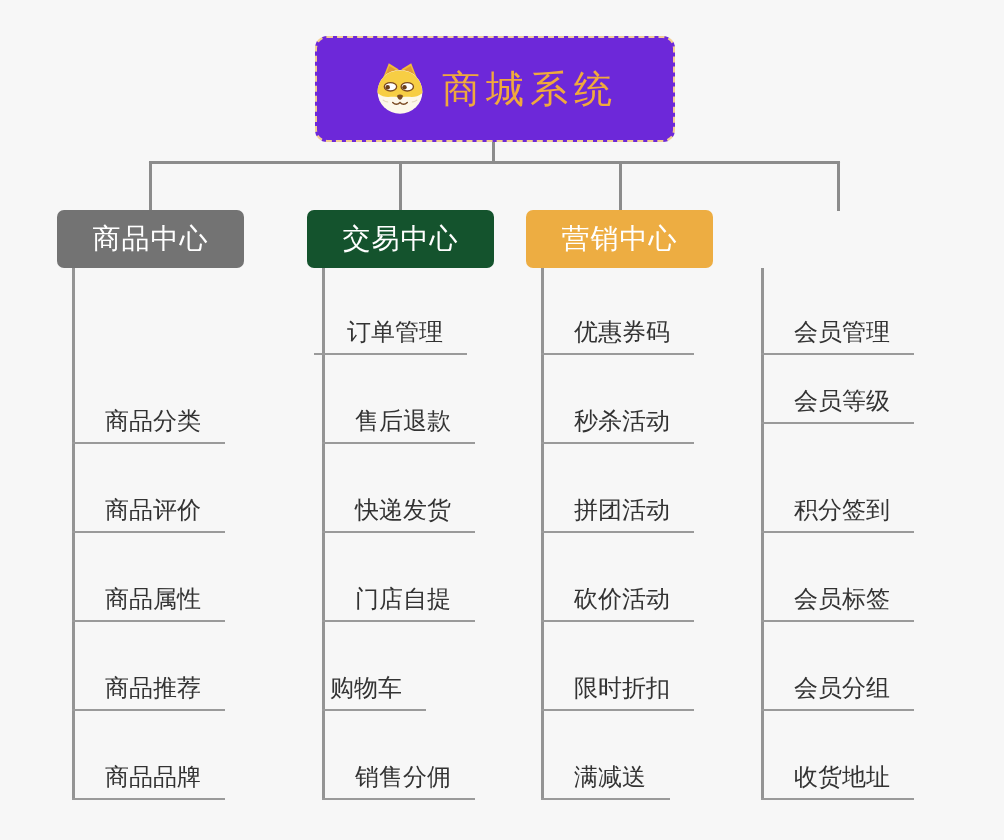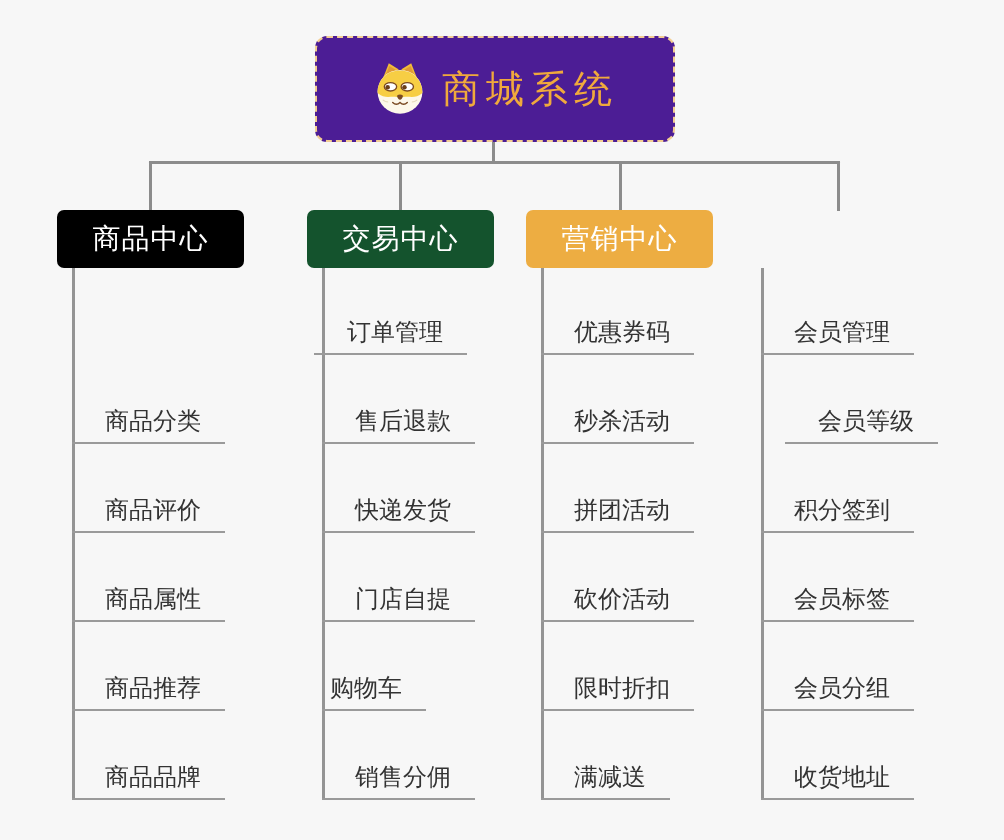--- a/index.html
+++ b/index.html
@@ -8,21 +8,21 @@
     background:#f7f7f7;
     font-family:"Liberation Sans","DejaVu Sans",sans-serif;
     overflow:hidden;
     position:relative;
   }
   .canvas{position:absolute;left:0;top:0;width:1004px;height:840px;}
 
   
   .root-node{
     position:absolute;left:315px;top:36px;width:360px;height:106px;
-    background:#4c1d95;
+    background:#6d28d9;
     border:2px dashed #f3cd92;
     border-radius:12px;
     box-sizing:border-box;
     display:flex;align-items:center;justify-content:center;gap:14px;
   }
   .root-title{
     color:#f0a93c;
     font-size:38px;
     letter-spacing:6px;
     font-weight:500;
@@ -92,21 +92,21 @@
     <span class="root-title">商城系统</span>
   </div>
 
   <div class="line stub"></div>
   <div class="line bus"></div>
   <div class="line drop" style="left:149px;"></div>
   <div class="line drop" style="left:399px;"></div>
   <div class="line drop" style="left:619px;"></div>
   <div class="line drop" style="left:837px;"></div>
 
-  <div class="branch" style="left: 57px; background-color: #000000;">商品中心</div>
+  <div class="branch" style="left: 57px; background-color: #737373;">商品中心</div>
   <div class="trunk" style="left:72px;"></div>
   <div class="item" style="left:72px;top:406px;">商品分类</div>
   <div class="item" style="left:72px;top:495px;">商品评价</div>
   <div class="item" style="left:72px;top:584px;">商品属性</div>
   <div class="item" style="left:72px;top:673px;">商品推荐</div>
   <div class="item" style="left:72px;top:762px;">商品品牌</div>
 
   <div class="branch" style="left: 307px; background-color: #14532d;">交易中心</div>
   <div class="trunk" style="left:322px;"></div>
   <div class="item" style="left:314px;top:317px;">订单管理</div>
@@ -120,19 +120,19 @@
   <div class="trunk" style="left:541px;"></div>
   <div class="item" style="left:541px;top:317px;">优惠券码</div>
   <div class="item" style="left:541px;top:406px;">秒杀活动</div>
   <div class="item" style="left:541px;top:495px;">拼团活动</div>
   <div class="item" style="left:541px;top:584px;">砍价活动</div>
   <div class="item" style="left:541px;top:673px;">限时折扣</div>
   <div class="item" style="left:541px;top:762px;">满减送</div>
 
   <div class="trunk" style="left:761px;"></div>
   <div class="item" style="left:761px;top:317px;">会员管理</div>
-  <div class="item" style="left:761px;top:406px;margin-left:24px;">会员等级</div>
+  <div class="item" style="left:761px;top:386px;">会员等级</div>
   <div class="item" style="left:761px;top:495px;">积分签到</div>
   <div class="item" style="left:761px;top:584px;">会员标签</div>
   <div class="item" style="left:761px;top:673px;">会员分组</div>
   <div class="item" style="left:761px;top:762px;">收货地址</div>
 
 </div>
 
 </body></html>

